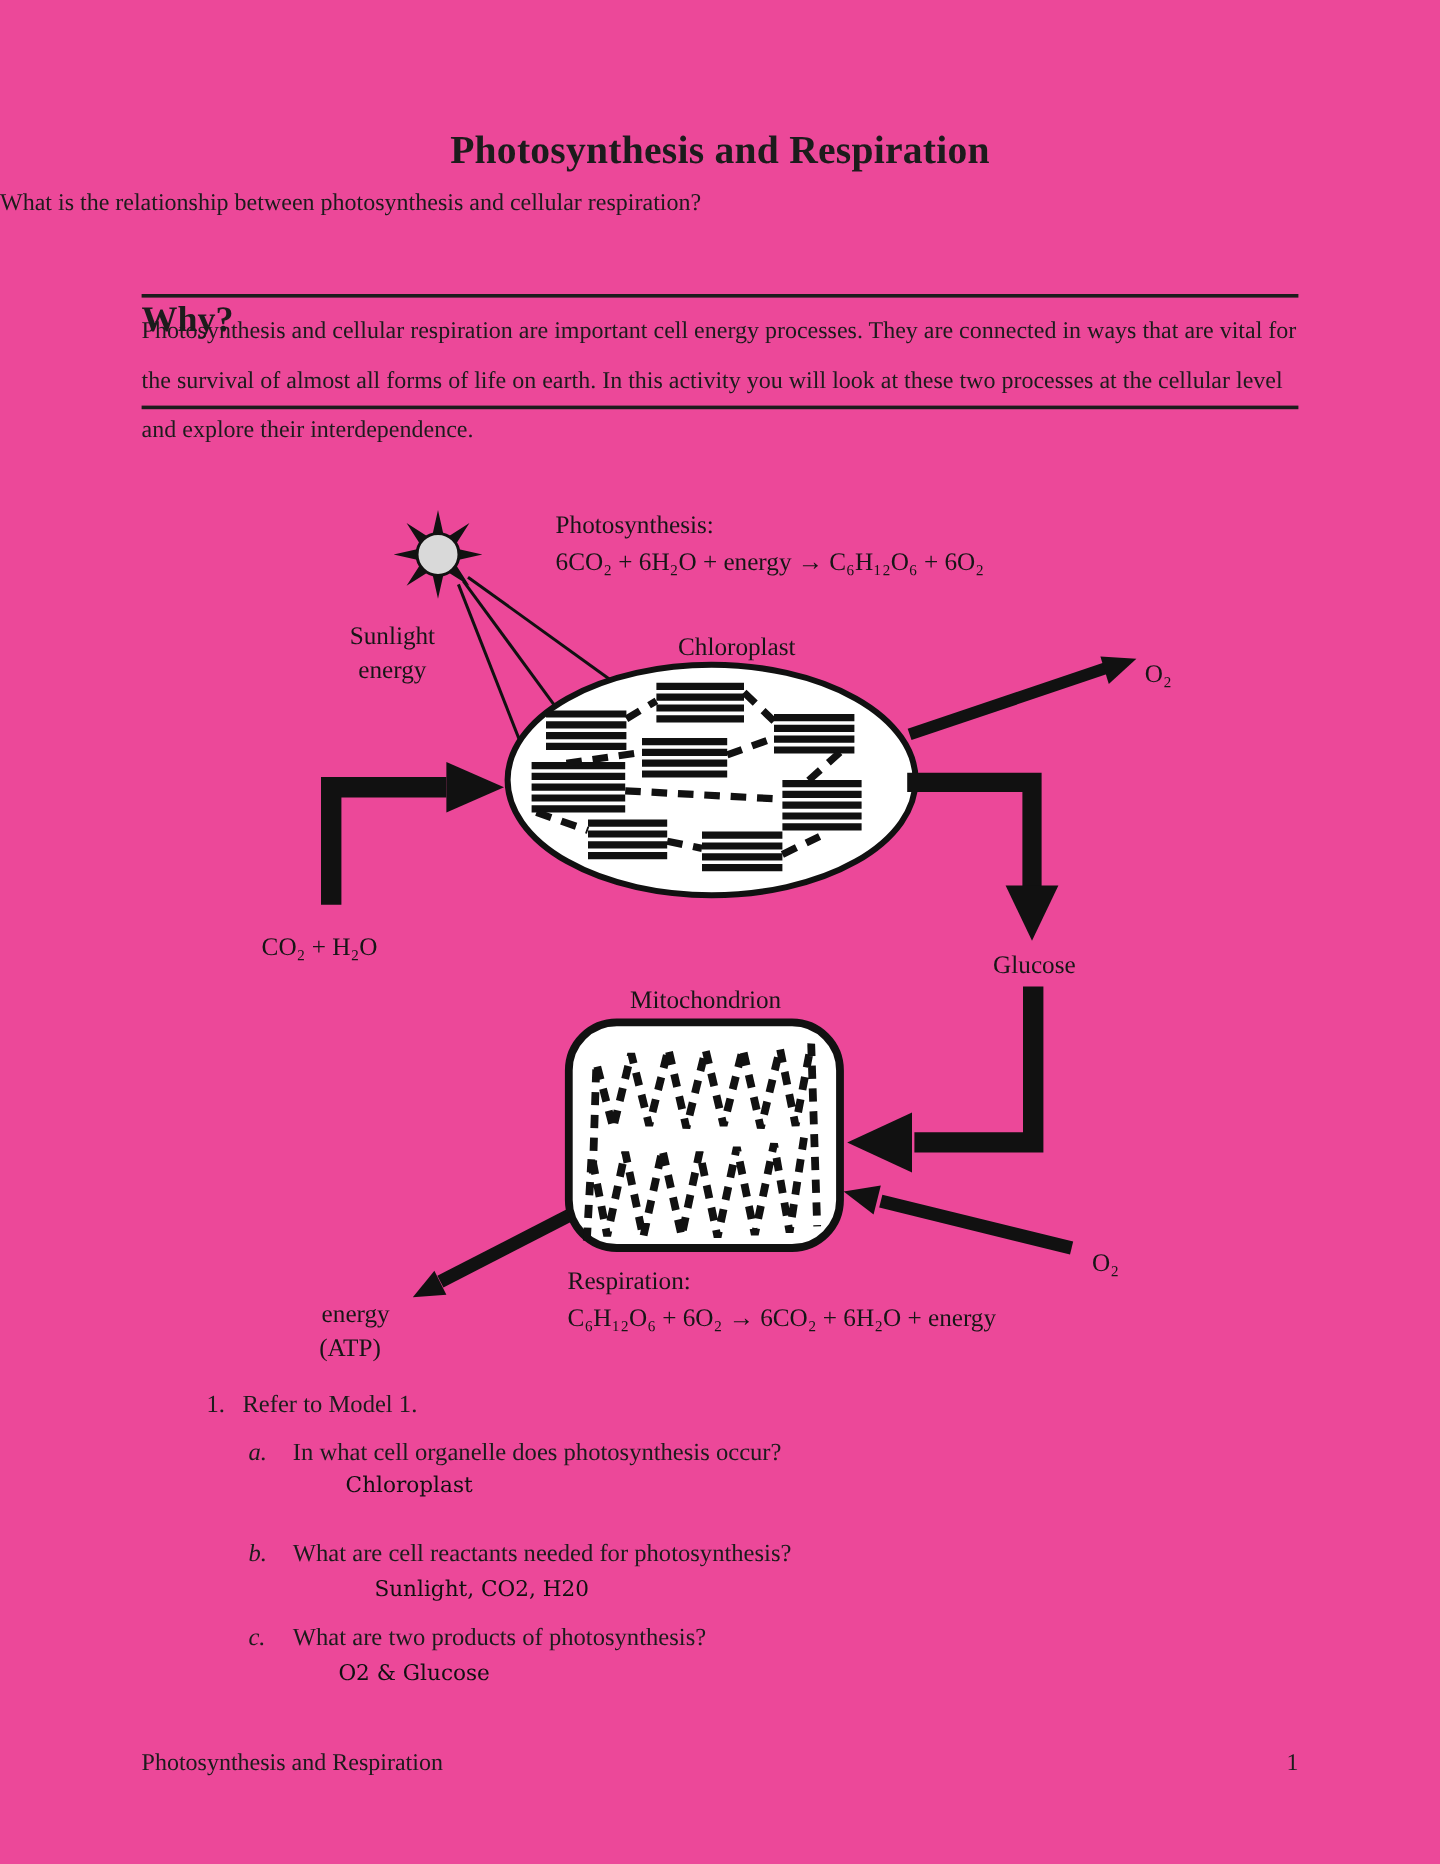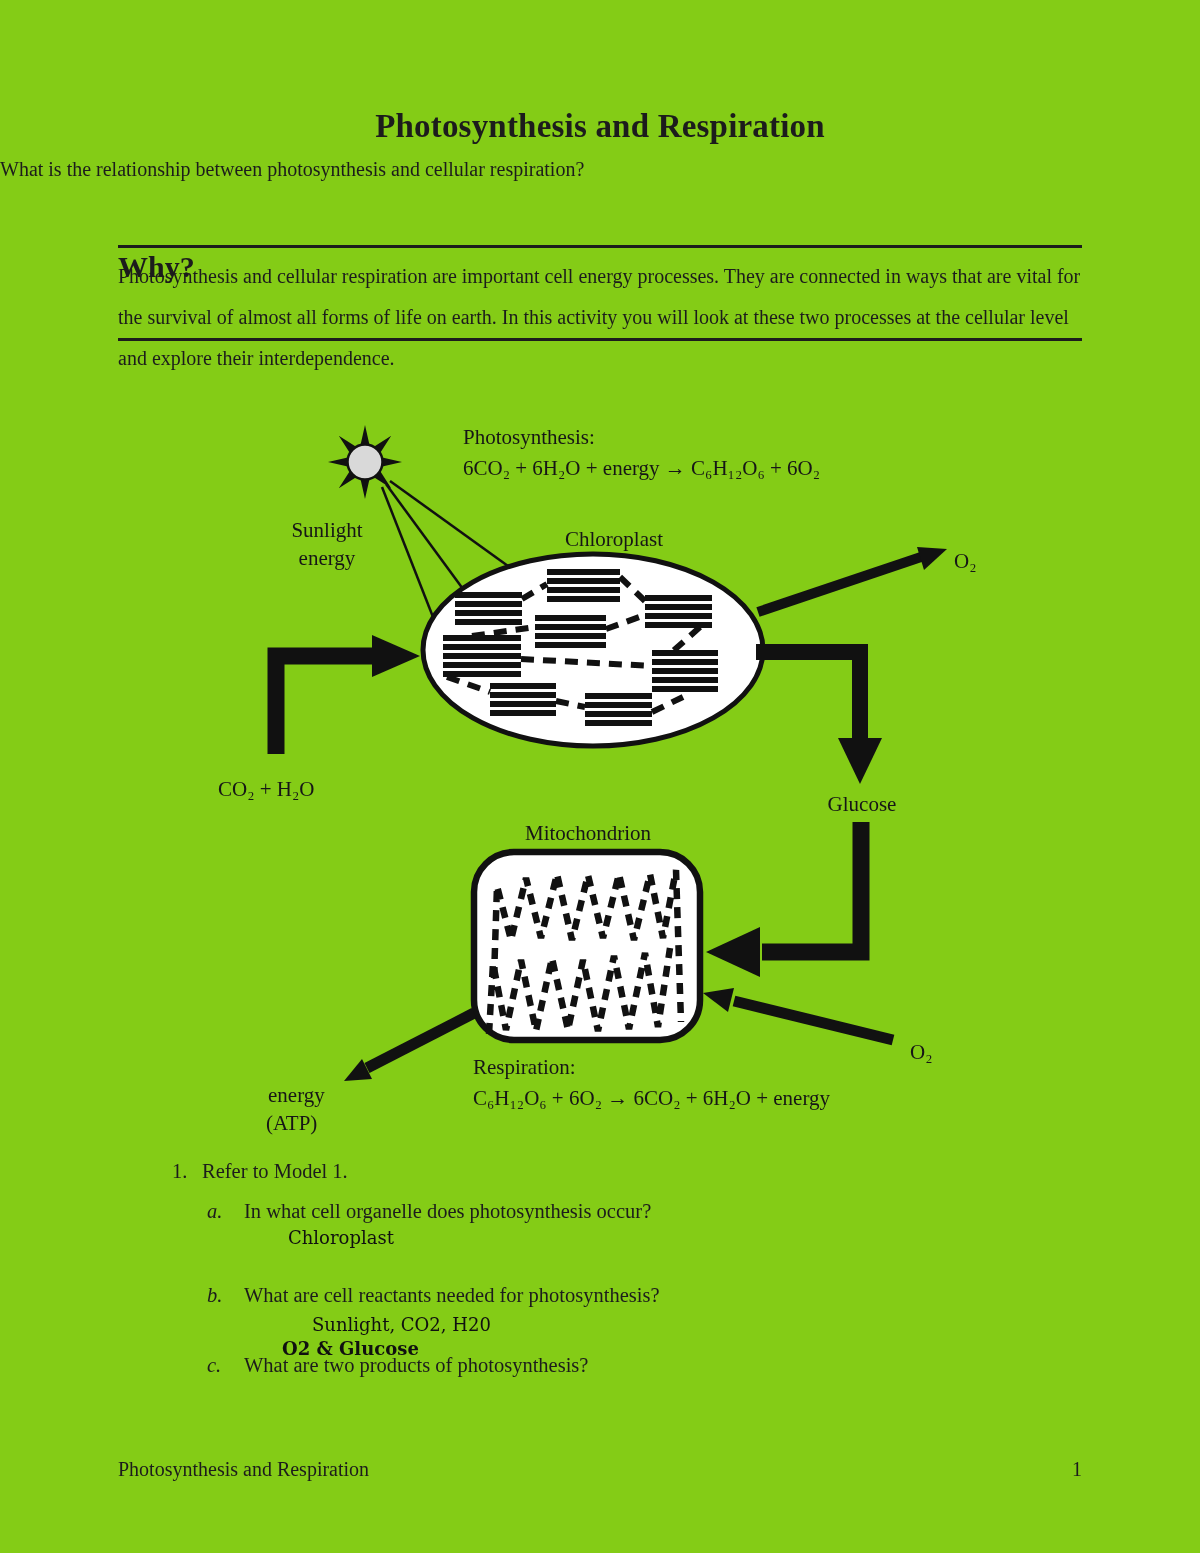--- a/index.html
+++ b/index.html
@@ -1,17 +1,17 @@
 <!DOCTYPE html>
 <html><head>
 <meta charset="utf-8">
 <style>
   html,body{margin:0;padding:0;background:#ffffff;}
   .page{
-    position:relative;width:1200px;height:1553px;background:#84cc16;
+    position:relative;width:1200px;height:1553px;background:#ec4899;
     font-family:"Liberation Serif","DejaVu Serif",serif;color:#1c1c1c;overflow:hidden;
   }
   .abs{position:absolute;}
   .doc-title{left:0;top:108px;width:1200px;text-align:center;font-size:33px;font-weight:bold;letter-spacing:.2px;}
   .doc-subtitle{left:0;top:158px;width:1200px;font-size:20px;}
   .why-heading{left:118px;top:202px;font-size:30px;font-weight:bold;margin-top:48px;}
   .rule{left:118px;width:964px;height:3px;background:#1c1c1c;}
   .rule1{top:245px;}
   .rule2{top:338px;}
   .why-body{left:118px;top:256px;width:968px;font-size:20px;line-height:41px;margin:0;}
@@ -19,21 +19,21 @@
   .diagram{left:150px;top:408px;}
   .diagram text{font-family:"Liberation Serif","DejaVu Serif",serif;font-size:21px;fill:#161616;}
   .q-row{font-size:20.5px;}
   .q-num{position:absolute;left:172px;}
   .q-num-text{position:absolute;left:202px;text-align:center;}
   .q-letter{position:absolute;left:207px;font-style:italic;}
   .q-text{position:absolute;left:232px;margin-left:12px;}
   .answer{position:absolute;font-family:"DejaVu Serif","Liberation Serif",serif;font-size:18px;color:#101010;}
   .ans-a{left:288px;top:1227px;}
   .ans-b{left:312px;top:1314px;}
-  .ans-c{left:282px;top:1338px;font-weight:bold;}
+  .ans-c{left:282px;top:1384px;}
   .row-1{top:1160px;}
   .row-a{top:1200px;}
   .row-b{top:1284px;}
   .row-c{top:1354px;}
   .footer-title{left:118px;top:1458px;font-size:20px;}
   .footer-page{left:1032px;top:1458px;width:50px;text-align:right;font-size:20px;}
 </style>
 </head>
 <body>
 

